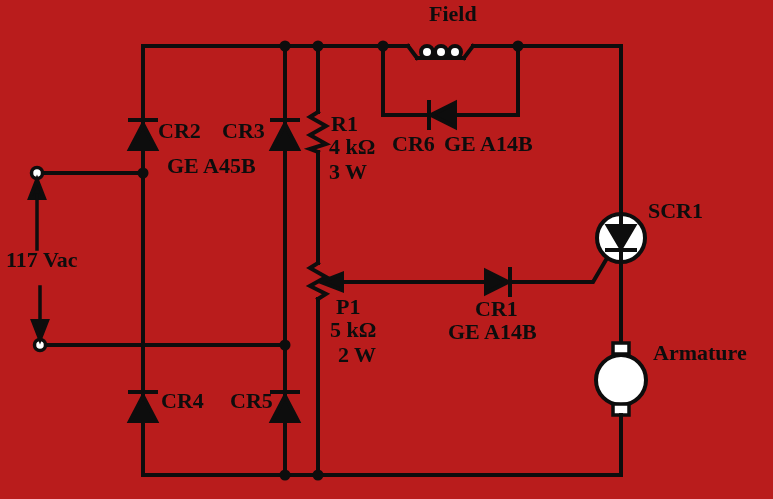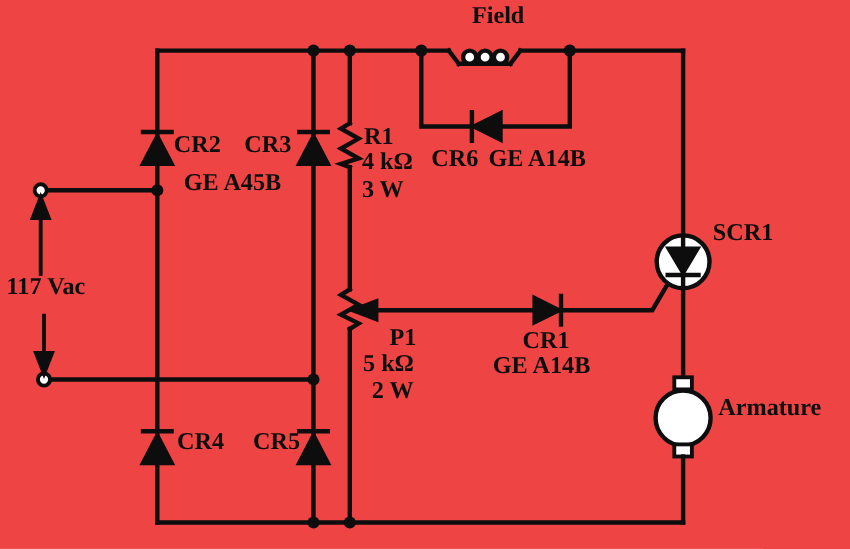--- a/index.html
+++ b/index.html
@@ -1,19 +1,19 @@
 <!DOCTYPE html>
 <html><head>
 <meta charset="utf-8">
 <style>
   html,body{margin:0;padding:0;background:#ffffff;}
   .canvas{
     position:relative;
     width:773px;height:499px;
-    background:#ef4444;
+    background:#b91c1c;
     font-family:"Liberation Serif","DejaVu Serif",serif;
     overflow:hidden;
   }
   .schematic-svg{position:absolute;left:0;top:0;}
   .lbl{
     position:absolute;
     font-weight:700;
     font-size:22px;
     line-height:1;
     color:#0d0d0d;
@@ -153,25 +153,25 @@
   <div class="lbl" style="left:329px;top:136px">4 kΩ</div>
   <div class="lbl" style="left:329px;top:161px">3 W</div>
 
   <div class="lbl" style="left:392px;top:133px">CR6</div>
   <div class="lbl" style="left:444px;top:133px">GE A14B</div>
 
   <div class="lbl" style="left:648px;top:200px">SCR1</div>
 
   <div class="lbl" style="left:6px;top:249px">117 Vac</div>
 
-  <div class="lbl" style="left:354px;top:296px">P1</div>
+  <div class="lbl" style="left:336px;top:296px">P1</div>
   <div class="lbl" style="left:330px;top:319px">5 kΩ</div>
   <div class="lbl" style="left:338px;top:344px">2 W</div>
 
   <div class="lbl" style="left:475px;top:298px">CR1</div>
   <div class="lbl" style="left:448px;top:321px">GE A14B</div>
 
-  <div class="lbl" style="left:653px;top:359px">Armature</div>
+  <div class="lbl" style="left:653px;top:342px">Armature</div>
 
   <div class="lbl" style="left:161px;top:390px">CR4</div>
   <div class="lbl" style="left:230px;top:390px">CR5</div>
 
 </div>
 
 </body></html>

